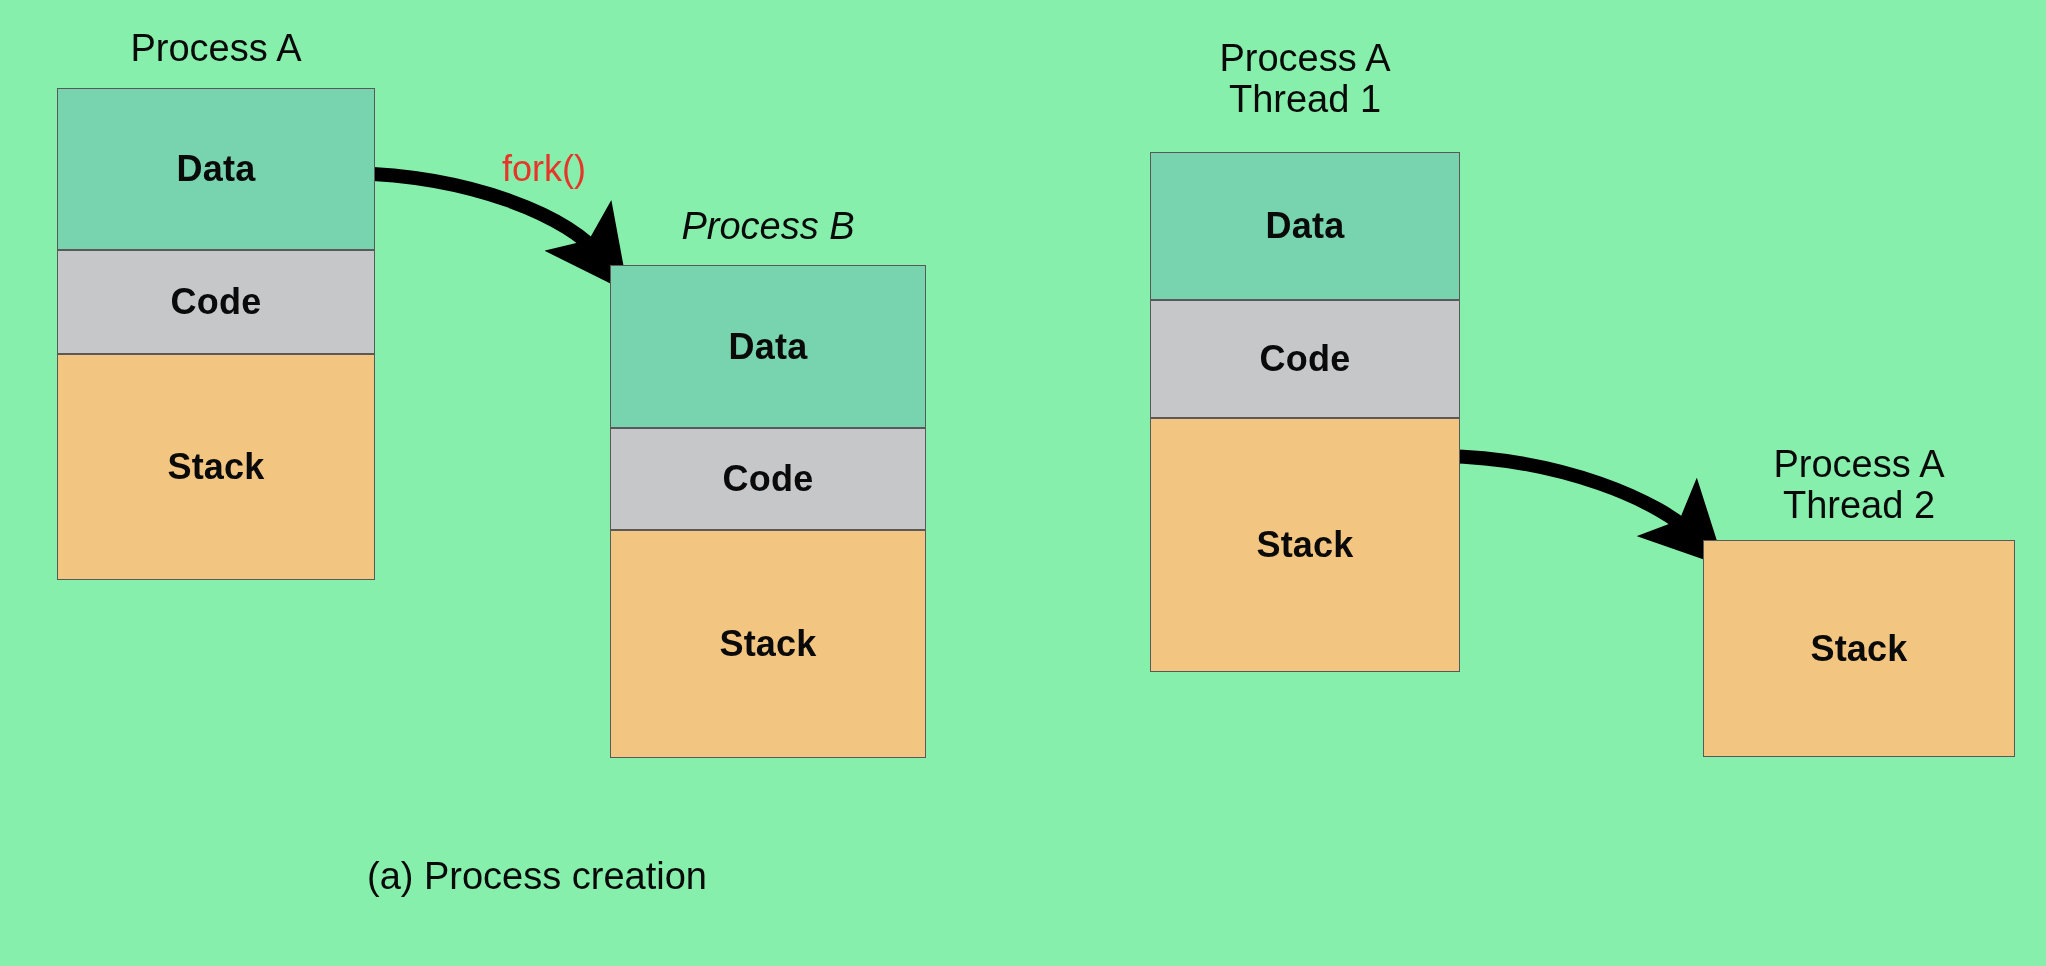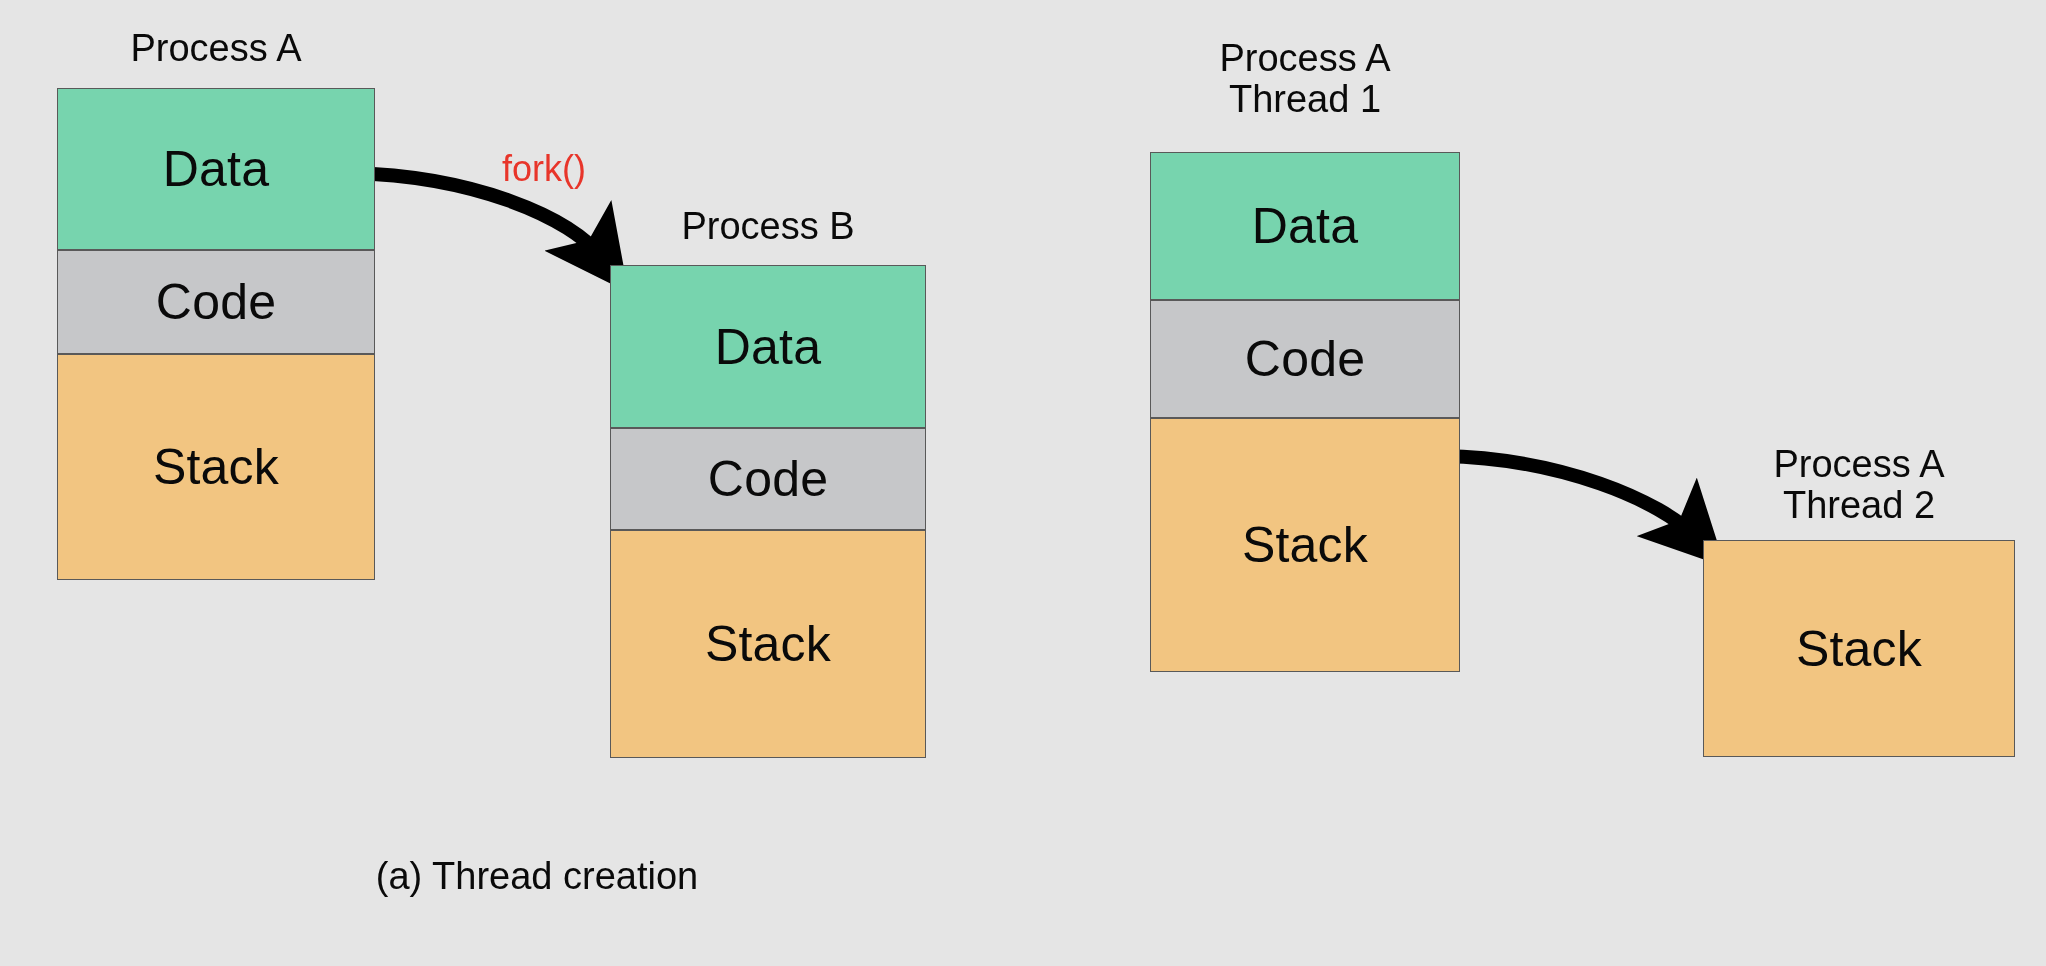--- a/index.html
+++ b/index.html
@@ -8,44 +8,45 @@
     background: #ffffff;
   }
   body {
     font-family: "Liberation Sans", sans-serif;
     -webkit-font-smoothing: antialiased;
   }
   #canvas {
     position: relative;
     width: 2046px;
     height: 966px;
-    background: #e5e5e5;
+    background: #86efac;
     overflow: hidden;
   }
   .arrows-layer {
     position: absolute;
     left: 0;
     top: 0;
     width: 2046px;
     height: 966px;
     pointer-events: none;
   }
   .seg {
     position: absolute;
     box-sizing: border-box;
     border: 1px solid #595959;
     display: flex;
     align-items: center;
     justify-content: center;
   }
   .seg-label {
-    font-size: 50px;
+    font-size: 36px;
     color: #0a0a0a;
     letter-spacing: 0.2px;
     line-height: 1;
+    font-weight: bold;
   }
   .block-title {
     position: absolute;
     text-align: center;
     font-size: 38px;
     color: #0a0a0a;
     line-height: 1.08;
     white-space: pre-line;
   }
   .call-label {
@@ -95,33 +96,33 @@
   </div>
   <div class="seg" style="left:57px; top:250px; width:318px; height:104px; background:#c6c7c9;">
     <span class="seg-label">Code</span>
   </div>
   <div class="seg" style="left:57px; top:354px; width:318px; height:226px; background:#f2c581;">
     <span class="seg-label">Stack</span>
   </div>
 
   <div class="call-label" style="left:502px; top:151px;">fork()</div>
 
-  <div class="block-title" style="left:610px; top:206px; width:316px;">Process B</div>
+  <div class="block-title" style="left:610px; top:206px; width:316px;font-style:italic;">Process B</div>
 
   <div class="seg" style="left:610px; top:265px; width:316px; height:163px; background:#77d4ae;">
     <span class="seg-label">Data</span>
   </div>
   <div class="seg" style="left:610px; top:428px; width:316px; height:102px; background:#c6c7c9;">
     <span class="seg-label">Code</span>
   </div>
   <div class="seg" style="left:610px; top:530px; width:316px; height:228px; background:#f2c581;">
     <span class="seg-label">Stack</span>
   </div>
 
-  <div class="caption" style="left:137px; top:857px; width:800px;">(a) Thread creation</div>
+  <div class="caption" style="left:137px; top:857px; width:800px;">(a) Process creation</div>
 
   <div class="block-title" style="left:1150px; top:38px; width:310px;">Process A
 Thread 1</div>
 
   <div class="seg" style="left:1150px; top:152px; width:310px; height:148px; background:#77d4ae;">
     <span class="seg-label">Data</span>
   </div>
   <div class="seg" style="left:1150px; top:300px; width:310px; height:118px; background:#c6c7c9;">
     <span class="seg-label">Code</span>
   </div>

